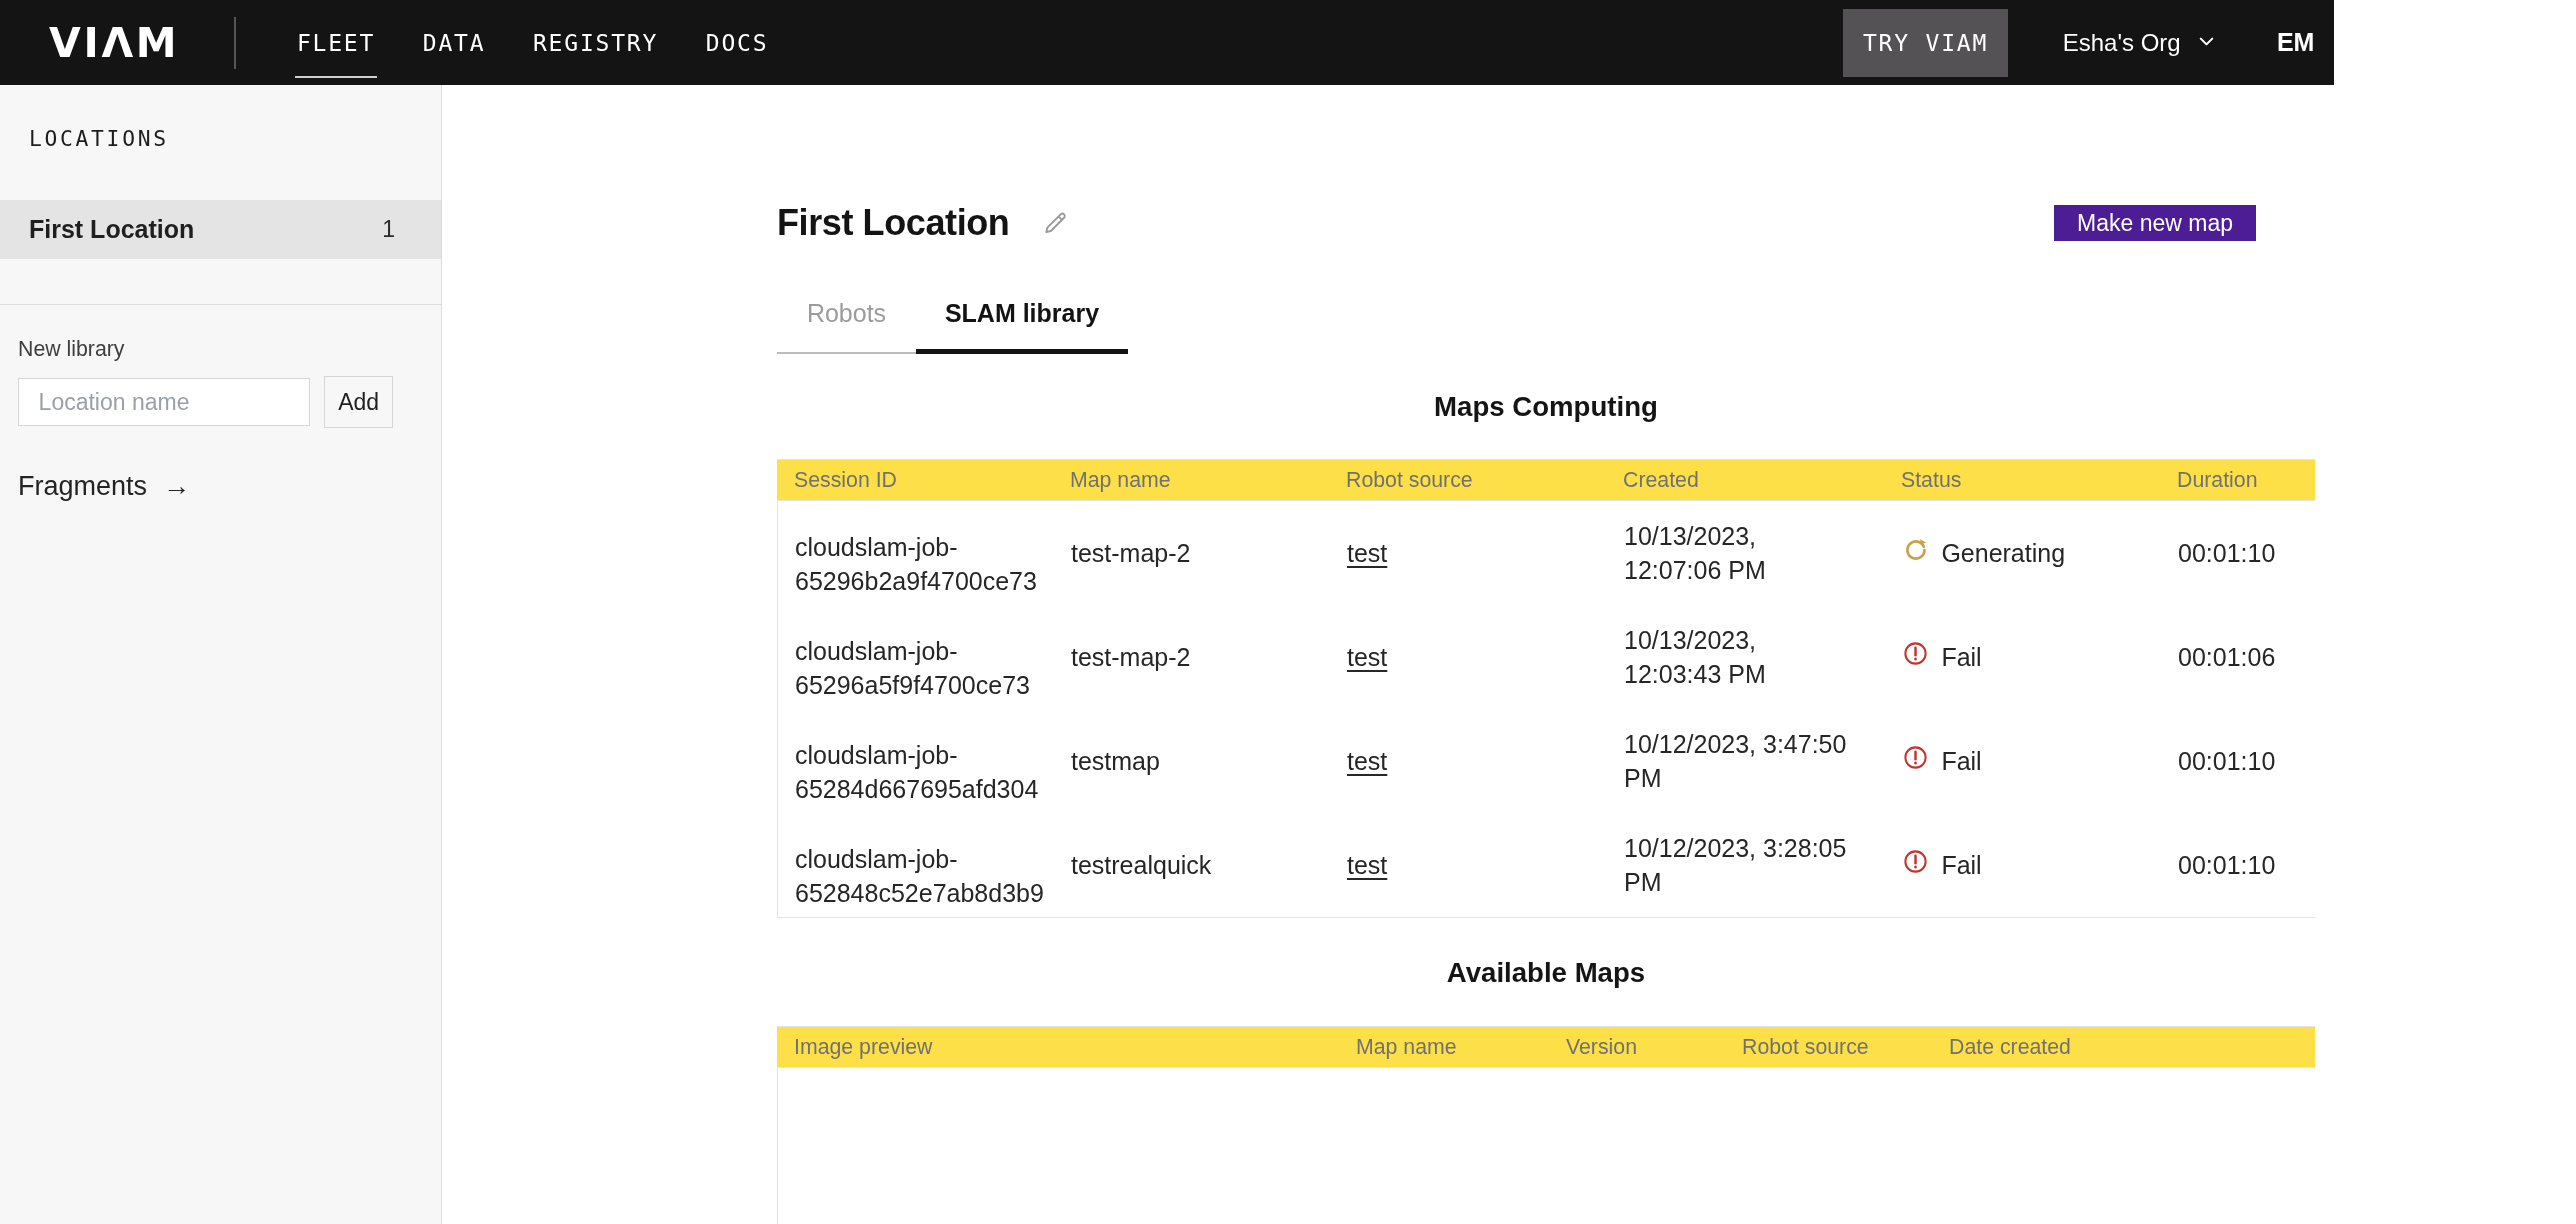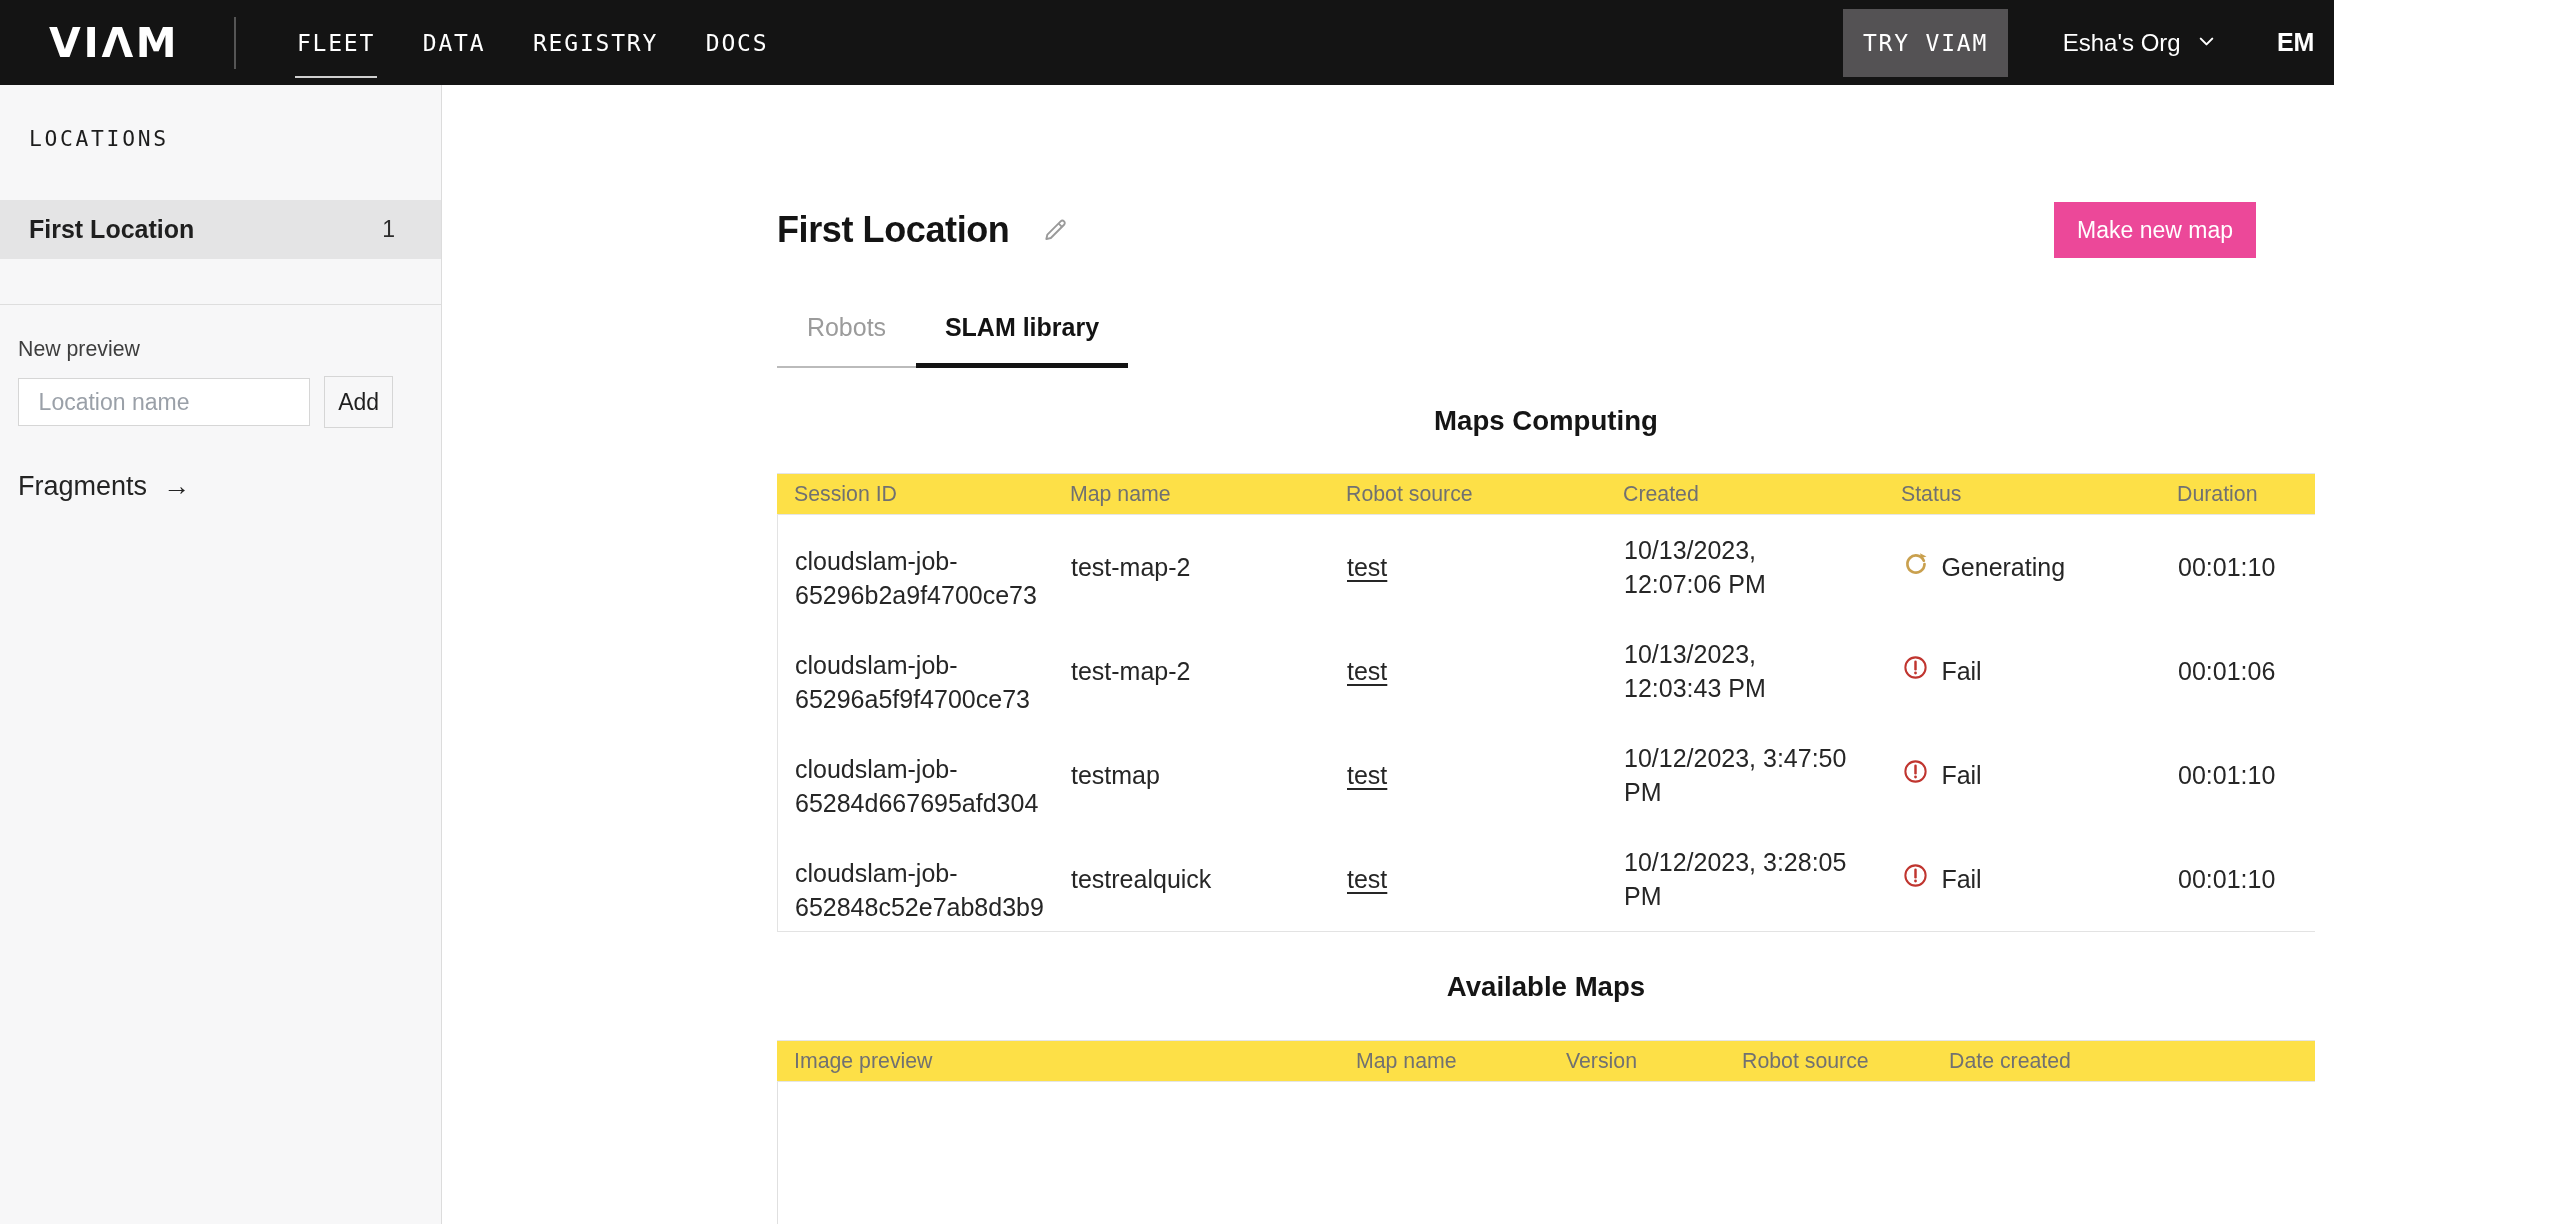--- a/index.html
+++ b/index.html
@@ -51,22 +51,22 @@
   .fragments-arrow { font-size:27px; color:#242424; }
 
   
   .main { position:absolute; left:442px; top:85px; width:2134px; height:1140px;
           padding-left:335px; background:#ffffff; }
   .content { width:1538px; }
   .title-row { margin-top:117px; display:flex; align-items:center; }
   .page-title { font-size:36px; font-weight:700; color:#141414; letter-spacing:-0.4px; }
   .edit-icon { margin-left:32px; cursor:pointer; display:flex; }
   .title-spacer { flex:1; }
-  .make-map-btn { background:#ec4899; color:#ffffff; border:none; font-size:23px;
-                  height:56px; padding:0 23px; margin-right:59px; cursor:pointer;
+  .make-map-btn { background:#4c1d95; color:#ffffff; border:none; font-size:23px;
+                  height:36px; padding:0 23px; margin-right:59px; cursor:pointer;
                   font-family:"Liberation Sans", sans-serif; }
 
   .tabs { display:flex; margin-top:55px; }
   .tab { font-size:25px; text-align:center; padding:0 0 21.3px 0; cursor:pointer; }
   .tab.inactive { color:#9B9B9B; width:139px; border-bottom:2.7px solid #BBBBBB; }
   .tab.active { color:#131313; font-weight:700; width:212px; border-bottom:5.3px solid #131313; }
 
   .section-heading { font-size:27.6px; font-weight:700; color:#151515; margin-top:37px;text-align:center; }
 
   .table { margin-top:36px; }
@@ -120,21 +120,21 @@
 </div>
 
 <div class="sidebar">
   <div class="locations-label">LOCATIONS</div>
   <div class="location-item">
     <span class="location-name">First Location</span>
     <span class="location-count">1</span>
   </div>
   <div class="sidebar-divider"></div>
   <div class="new-location">
-    <div class="new-location-label">New preview</div>
+    <div class="new-location-label">New library</div>
     <div class="new-location-row">
       <input class="location-input" type="text" placeholder="Location name" style="">
       <button class="add-btn">Add</button>
     </div>
   </div>
   <div class="fragments-link">
     <span>Fragments</span>
     <span class="fragments-arrow">→</span>
   </div>
 </div>

